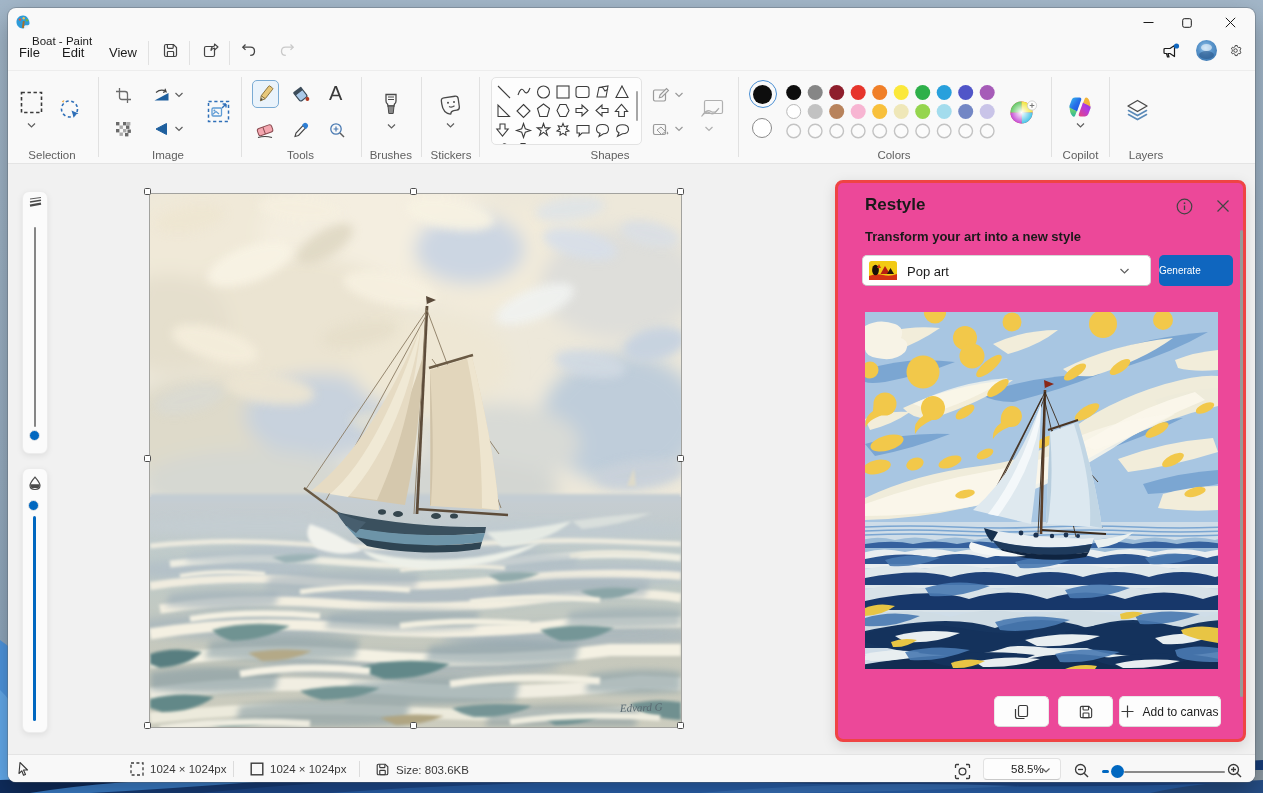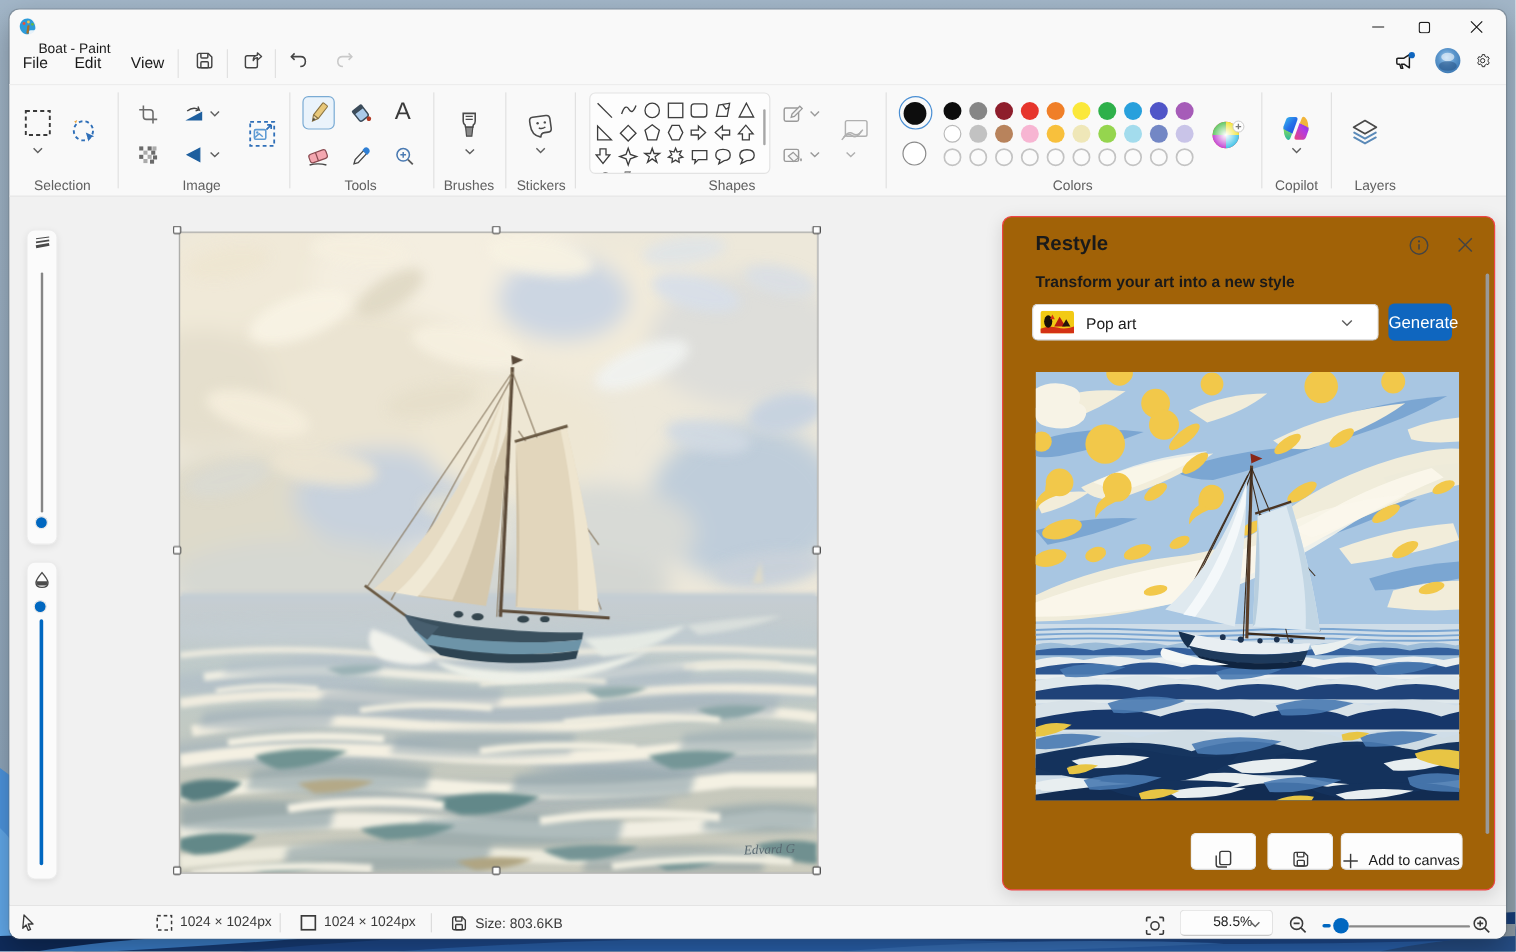--- a/index.html
+++ b/index.html
@@ -22,27 +22,27 @@
 .ricon { position:absolute; }
 
 #canvasarea { position:absolute; left:0; top:156px; width:1247px; height:590px; background:#f1f1f1; overflow:hidden; }
 
 .slcard { position:absolute; width:26px; background:#fbfbfb; border:1px solid #ececec; border-radius:7px; box-shadow:0 2px 6px rgba(0,0,0,.08); }
 
 #paintwrap { position:absolute; left:142px; top:30px; width:531px; height:533px; }
 #painting { position:absolute; left:0; top:0; width:531px; height:533px; outline:1px solid #a2a29e; }
 .handle { position:absolute; width:6.5px; height:6.5px; background:#fff; border:1.3px solid #4e4e4e; border-radius:1.5px; }
 
-#panel { position:absolute; left:827px; top:172px; width:411px; height:562px; background:#a16207; border:1px solid #ef4444; border-radius:8px; box-shadow:0 4px 14px rgba(0,0,0,.13); }
+#panel { position:absolute; left:827px; top:172px; width:411px; height:562px; background:#ec4899; border:3px solid #ef4444; border-radius:8px; box-shadow:0 4px 14px rgba(0,0,0,.13); }
 #panel h2 { position:absolute; left:27px; top:12px; font-size:17px; color:#1a1a1a; }
 #ttext { position:absolute; left:27px; top:46px; font-size:13px; font-weight:bold; color:#1a1a1a; }
 #dropdown { position:absolute; left:24px; top:72px; width:289px; height:31px; background:#fff; border:1px solid #d6d6d6; border-bottom-color:#c0c0c0; border-radius:5px; }
-#genbtn { position:absolute; left:321px; top:72px; width:53px; height:31px; background:#0f66bf; border-radius:5px; color:#fff; font-size:14px; text-align:right; line-height:31px; }
+#genbtn { position:absolute; left:321px; top:72px; width:74px; height:31px; background:#0f66bf; border-radius:5px; color:#fff; font-size:10px; text-align:left; line-height:31px; }
 #popimg { position:absolute; left:27px; top:129px; width:353px; height:357px; }
-.pbtn { position:absolute; top:513px; height:31px; background:#fdfdfd; border:1px solid #e9e9e9; border-bottom-color:#d9d9d9; border-radius:5px; display:flex; align-items:flex-end; justify-content:center; }
+.pbtn { position:absolute; top:513px; height:31px; background:#fdfdfd; border:1px solid #e9e9e9; border-bottom-color:#d9d9d9; border-radius:5px; display:flex; align-items:center; justify-content:center; }
 #pscroll { position:absolute; left:402px; top:47px; width:3px; height:467px; background:#999; border-radius:2px; }
 
 #statusbar { position:absolute; left:0; top:746px; width:100%; height:28px; border-top:1px solid #e4e4e4; background:#f8f8f8; border-radius:0 0 8px 8px; font-size:11.5px; color:#3a3a3a; }
 .stitem { position:absolute; top:7px; display:flex; align-items:center; gap:6px; }
 svg { display:block; }
 .chev { stroke:#5f5f5f; stroke-width:1.2; fill:none; }
 </style>
 </head>
 <body>
 <div id="stage">

